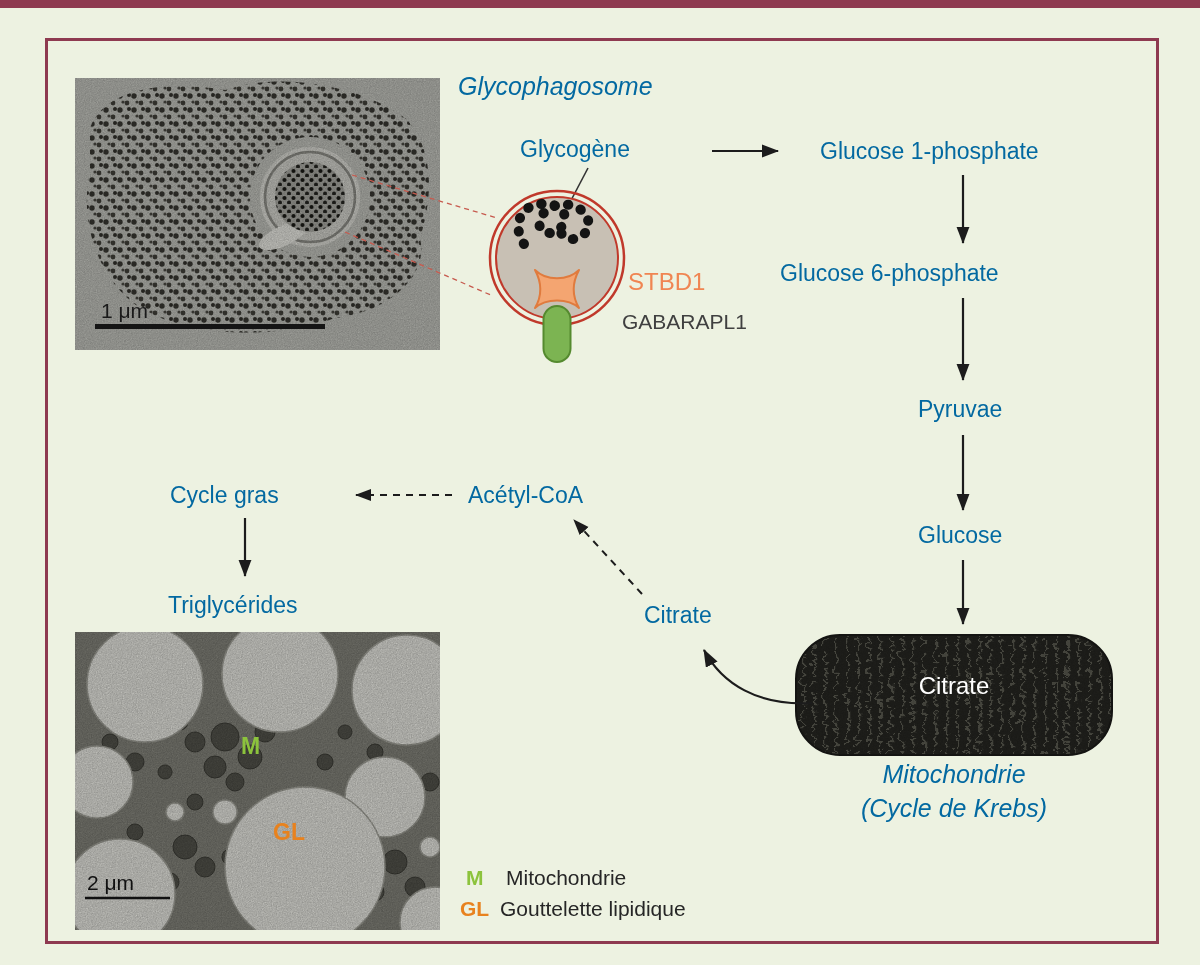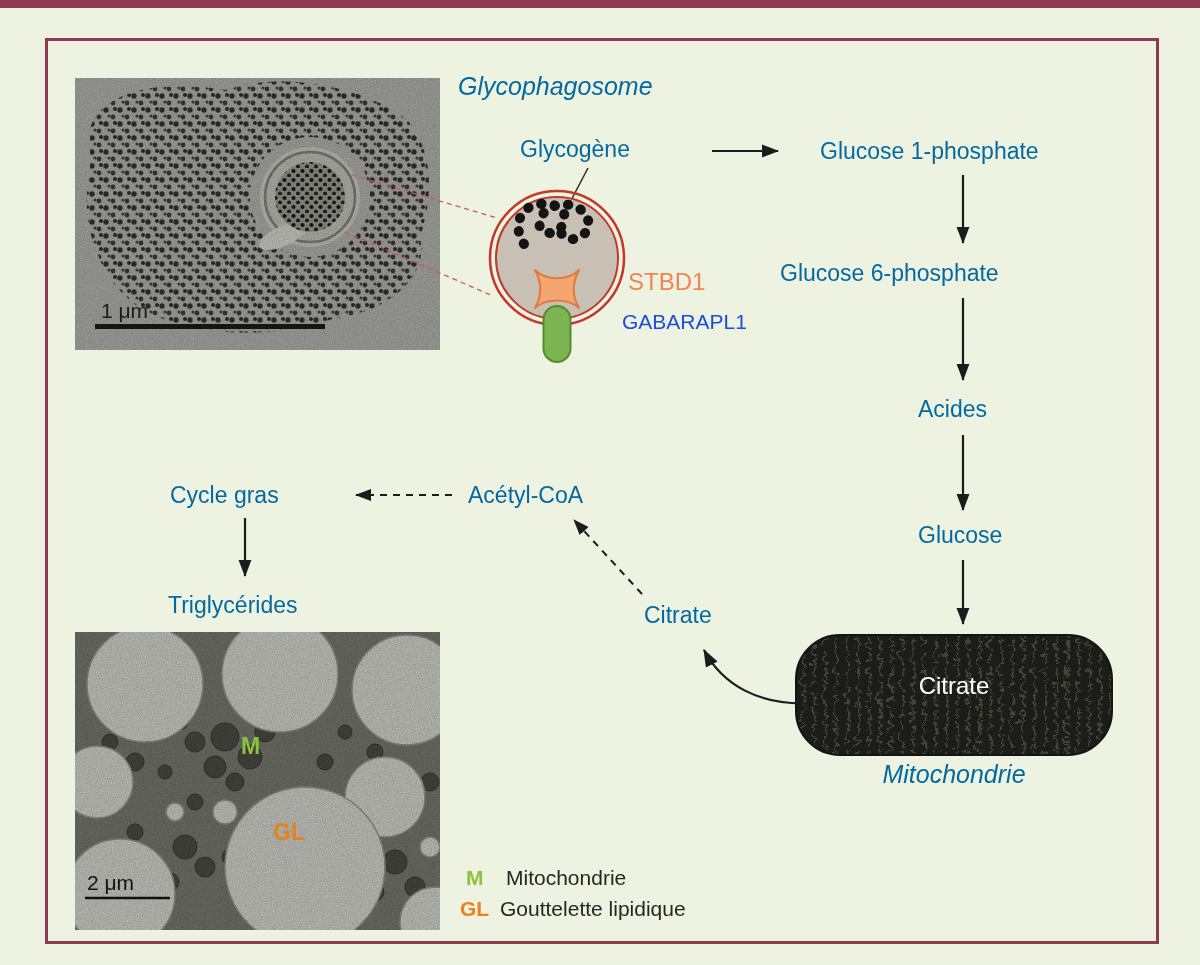--- a/index.html
+++ b/index.html
@@ -13,21 +13,21 @@
   .italic{font-style:italic;}
   .bold{font-weight:normal;}
   .center{text-align:center;}
   #top-bar{position:absolute;left:0;top:0;width:1200px;height:8px;background:#8e3a50;z-index:1;}
   #frame{position:absolute;left:45px;top:38px;width:1108px;height:900px;border:3px solid #8e3a50;z-index:0;}
   .em{position:absolute;z-index:2;}
   #arrow-overlay{position:absolute;left:0;top:0;z-index:5;pointer-events:none;}
   #vesicle-svg{position:absolute;left:480px;top:182px;z-index:6;}
   #mito-svg{position:absolute;left:795px;top:634px;z-index:3;}
   .stbd1{color:#f08552;}
-  .gabarapl1{color:#1d4ed8;}
+  .gabarapl1{color:#404040;}
   .white{color:#ffffff;}
   .legend-row{position:absolute;display:flex;gap:10px;font-size:21px;z-index:10;align-items:baseline;}
   .legend-key-m{color:#8cc33c;font-weight:bold;min-width:30px;}
   .legend-key-gl{color:#e8821e;font-weight:bold;min-width:30px;}
 </style>
 </head>
 <body>
 
 <div id="canvas">
 
@@ -180,27 +180,28 @@
   </svg>
 
   <div class="lbl italic" style="left:458px;top:72px;font-size:25px;">Glycophagosome</div>
 
   <div class="lbl bold" style="left:520px;top:136px;">Glycogène</div>
 
   <div class="lbl" style="left:820px;top:138px;">Glucose 1-phosphate</div>
 
   <div class="lbl" style="left:780px;top:260px;">Glucose 6-phosphate</div>
 
-  <div class="lbl" style="left:918px;top:396px;">Acides</div>
+  <div class="lbl" style="left:918px;top:396px;">Pyruvae</div>
 
   <div class="lbl" style="left:918px;top:522px;">Glucose</div>
 
   <div class="lbl white center" style="left:795px;top:672px;width:318px;font-size:24px;">Citrate</div>
 
   <div class="lbl italic center" style="left:795px;top:760px;width:318px;font-size:25px;">Mitochondrie</div>
+  <div class="lbl italic center" style="left:795px;top:794px;width:318px;font-size:25px;">(Cycle de Krebs)</div>
 
   <div class="lbl" style="left:644px;top:602px;">Citrate</div>
 
   <div class="lbl" style="left:468px;top:482px;">Acétyl-CoA</div>
 
   <div class="lbl" style="left:170px;top:482px;">Cycle gras</div>
 
   <div class="lbl" style="left:168px;top:592px;">Triglycérides</div>
 
   <div class="lbl bold stbd1" style="left:628px;top:268px;font-size:24px;">STBD1</div>

